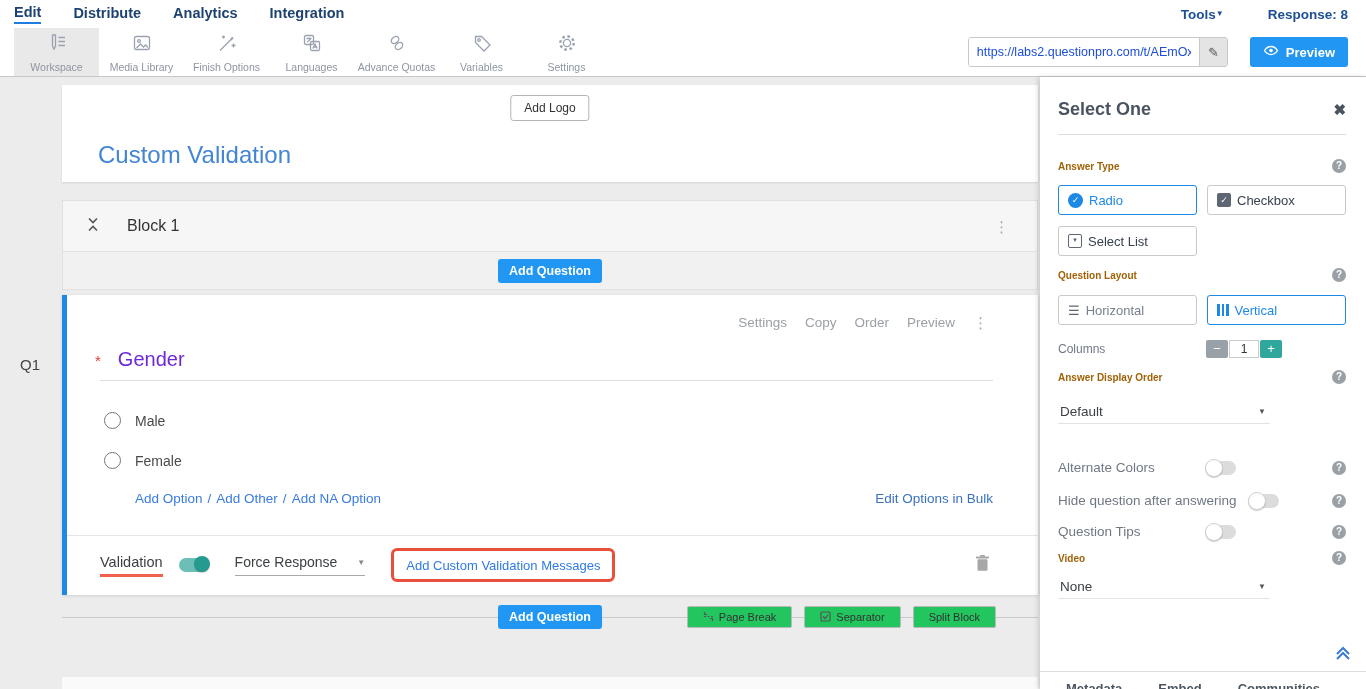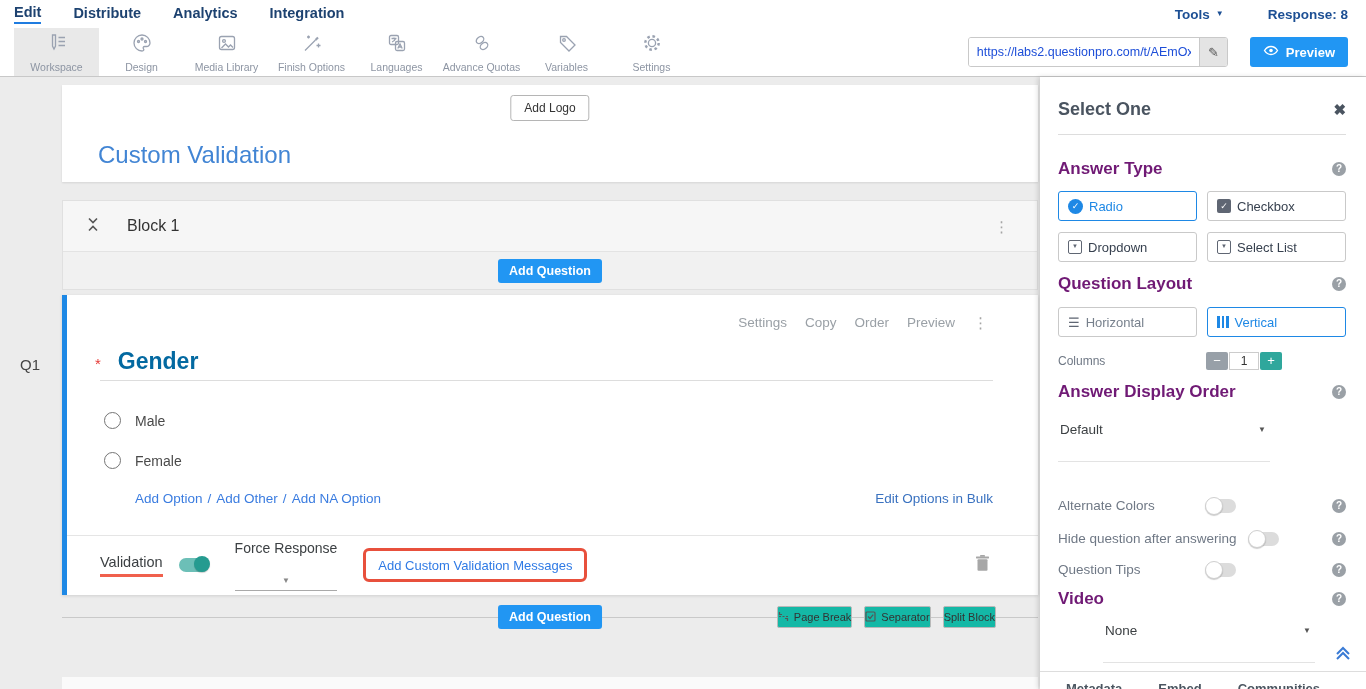--- a/index.html
+++ b/index.html
@@ -3,21 +3,21 @@
 <meta charset="utf-8">
 <style>
   * { margin:0; padding:0; box-sizing:border-box; }
   html,body { width:1366px; height:689px; overflow:hidden; font-family:"Liberation Sans",sans-serif; background:#ececec; }
 
   
   .topnav { position:absolute; top:0; left:0; right:0; height:28px; background:#fff; display:flex; align-items:center; padding:0 18px 0 14px; }
   .nav-item { font-size:14.5px; font-weight:700; color:#1d4270; margin-right:32px; padding-bottom:2px; cursor:pointer; text-decoration:none; }
   .nav-item.active { border-bottom:2px solid #1f7ce0; }
   .topnav-right { margin-left:auto; display:flex; align-items:center; gap:44px; }
-  .tools { display:flex; align-items:center; gap:6px; font-size:13.5px; font-weight:700; color:#1c4f94; cursor:pointer; }
+  .tools { display:flex; align-items:center; gap:0; font-size:13.5px; font-weight:700; color:#1c4f94; cursor:pointer; }
   .caret-sm { font-size:8px; line-height:1; }
   .response { font-size:13.5px; font-weight:700; color:#1c4f94; cursor:pointer; }
 
   
   .toolbar { position:absolute; top:28px; left:0; right:0; height:49px; background:#fff; border-bottom:1px solid #c8c8c8; display:flex; align-items:stretch; padding-left:14px; }
   .tb-item { width:85px; display:flex; flex-direction:column; align-items:center; justify-content:center; gap:3px; cursor:pointer; }
   .tb-item.active { background:#e9e9e9; }
   .tb-label { font-size:10.5px; color:#8d95a3; white-space:nowrap; }
   .tb-item svg { stroke:#9aa2b1; fill:none; stroke-width:1.3; }
   .tb-right { margin-left:auto; display:flex; align-items:center; gap:22px; padding-right:18px; }
@@ -41,89 +41,89 @@
   .block-title { margin-left:28px; font-size:16px; color:#333; }
   .more-dots { margin-left:auto; color:#a5a5a5; font-size:15px; cursor:pointer; line-height:1; }
   .block-addq { height:37px; background:#f1f1f1; display:flex; align-items:center; justify-content:center; }
   .btn-primary { background:#2196f3; color:#fff; border:none; border-radius:3px; font-size:12.5px; font-weight:700; padding:5px 11px; cursor:pointer; font-family:"Liberation Sans",sans-serif; }
 
   .card-question { margin-top:5px; height:300px; background:#fff; border-left:5px solid #1e88e5; box-shadow:0 1px 3px rgba(0,0,0,.12); position:relative; }
   .q-actions { position:absolute; top:20px; right:50px; display:flex; align-items:center; gap:18px; }
   .q-action { font-size:13.5px; color:#9aa0a6; cursor:pointer; }
   .q-title-row { position:absolute; top:53px; left:28px; display:flex; align-items:baseline; gap:17px; }
   .req-mark { color:#e53935; font-size:15px; }
-  .q-title { font-size:23px; font-weight:700; color:#0369a1; }
+  .q-title { font-size:20px; font-weight:400; color:#6d28d9; }
   .q-underline { position:absolute; top:85px; left:33px; right:45px; border-bottom:1px solid #ddd; }
   .opt-row { position:absolute; left:37px; display:flex; align-items:center; gap:14px; }
   .radio-circle { width:17px; height:17px; border:1.5px solid #757575; border-radius:50%; background:#fff; cursor:pointer; }
   .opt-label { font-size:14px; color:#4a4a4a; }
   .opt-links { position:absolute; top:196px; left:68px; display:flex; gap:5px; font-size:13.5px; color:#3a7ce0; }
   .opt-links a { color:#3a7ce0; cursor:pointer; text-decoration:none; }
   .bulk-link { position:absolute; top:196px; right:45px; font-size:13.5px; color:#3a72c0; cursor:pointer; }
   .val-divider { position:absolute; top:240px; left:0; right:0; border-bottom:1px solid #e5e5e5; }
   .val-row { position:absolute; top:241px; height:58px; left:33px; right:48px; display:flex; align-items:center; }
   .val-label { font-size:14.5px; color:#3c4043; border-bottom:3px solid #f0604d; padding-bottom:4px; }
   .toggle { width:30px; height:14px; background:#dcdcdc; border-radius:8px; position:relative; cursor:pointer; flex:none; }
   .toggle::after { content:""; position:absolute; width:16px; height:16px; border-radius:50%; background:#fff; border:1px solid #cfcfcf; top:-2px; left:-1px; box-shadow:0 1px 1px rgba(0,0,0,.2); }
   .toggle.on { background:#6cbfb7; }
   .toggle.on::after { left:auto; right:-1px; background:#259b90; border:none; }
   .val-toggle { margin-left:16px; }
-  .force-select { margin-left:26px; display:flex; align-items:center; gap:20px; font-size:14px; color:#3c4043; border-bottom:1px solid #a9a9a9; padding-bottom:5px; cursor:pointer;flex-direction:column; }
+  .force-select { margin-left:26px; display:flex; align-items:center; gap:20px; font-size:14px; color:#3c4043; border-bottom:1px solid #a9a9a9; padding-bottom:5px; cursor:pointer; }
   .force-caret { font-size:8px; color:#888; }
   .red-box { margin-left:26px; border:3px solid #e8503c; border-radius:6px; padding:5px 12px; background:#fff; }
   .red-box a { font-size:13px; color:#2f7ae5; cursor:pointer; text-decoration:none; }
   .trash { margin-left:auto; cursor:pointer; }
 
   .addq-row { margin-top:10px; height:24px; position:relative; }
   .addq-line { position:absolute; top:12px; left:0; right:0; border-top:1px solid #c9c9c9; }
   .addq-center { position:absolute; left:50%; top:0; transform:translateX(-50%); }
   .mini-btns { position:absolute; right:42px; top:1px; display:flex; gap:12px; }
-  .mini-btn { background:#14b8a6; border:1px solid #b9b9b9; border-radius:2px; font-size:11px; color:#333; padding:0 0; height:22px; display:flex; align-items:center; gap:5px; cursor:pointer; font-family:"Liberation Sans",sans-serif; }
+  .mini-btn { background:#22c55e; border:1px solid #b9b9b9; border-radius:2px; font-size:11px; color:#333; padding:0 15px; height:22px; display:flex; align-items:center; gap:5px; cursor:pointer; font-family:"Liberation Sans",sans-serif; }
   .mini-btn svg { stroke:#555; fill:none; stroke-width:1.2; }
   .content-strip { position:absolute; bottom:0; left:0; width:100%; height:12px; background:#fafafa; }
 
   
   .sidebar { position:absolute; right:0; top:0; width:326px; bottom:0; background:#fff; box-shadow:-2px 0 5px rgba(0,0,0,.15); padding:0 20px 0 18px; overflow:hidden; }
   .sb-title-row { margin-top:22px; display:flex; align-items:center; }
   .sb-title { font-size:18px; font-weight:700; color:#4a5460; }
   .sb-close { margin-left:auto; color:#4a5460; font-size:15px; font-weight:700; cursor:pointer; }
   .sb-divider { margin-top:14px; border-top:1px solid #ddd; }
   .sb-label-row { display:flex; align-items:center; }
-  .sb-label { font-size:17px; font-weight:700; color:#701a75; }
+  .sb-label { font-size:10px; font-weight:700; color:#a16207; }
   .help { margin-left:auto; width:14px; height:14px; border-radius:50%; background:#9aa0a6; color:#fff; font-size:10px; font-weight:700; text-align:center; line-height:14px; cursor:pointer; flex:none; }
   .sb-grid { margin-top:12px; display:grid; grid-template-columns:1fr 1fr; gap:11px 10px; }
   .type-btn { height:30px; border:1px solid #c9c9c9; border-radius:3px; background:#fff; display:flex; align-items:center; gap:6px; padding:0 9px; font-size:13px; color:#37414f; cursor:pointer; font-family:"Liberation Sans",sans-serif; }
   .type-btn.selected { border:1.5px solid #1e88e5; color:#1e88e5; }
   .ic-radio { width:15px; height:15px; border-radius:50%; background:#1e88e5; color:#fff; font-size:9px; text-align:center; line-height:15px; flex:none; }
   .ic-checkbox { width:14px; height:14px; border-radius:2px; background:#5f6673; color:#fff; font-size:9px; text-align:center; line-height:14px; flex:none; }
   .ic-dropbox { width:14px; height:14px; border:1.5px solid #5f6673; border-radius:2px; color:#5f6673; font-size:6px; text-align:center; line-height:11px; flex:none; }
   .ic-hamburger { color:#5f6673; font-size:13px; line-height:1; }
   .ic-vbars { display:flex; gap:2px; }
   .ic-vbars i { width:2.5px; height:12px; background:#1e88e5; display:block; }
   .columns-row { margin-top:15px; display:flex; align-items:center; }
   .columns-label { font-size:12px; color:#6f7885; width:148px; }
   .stepper { display:flex; align-items:center; }
   .step-btn { width:22px; height:18px; border:none; color:#fff; font-size:13px; line-height:18px; text-align:center; border-radius:2px; cursor:pointer; font-family:"Liberation Sans",sans-serif; padding:0; }
   .step-minus { background:#98a0a8; }
   .step-plus { background:#2fa79c; }
   .step-value { width:30px; height:18px; background:#fff; border:1px solid #ccc; font-size:12px; text-align:center; line-height:16px; color:#333; margin:0 1px; }
-  .sb-select { width:212px; display:flex; align-items:center; font-size:13.5px; color:#3c4043; border-bottom:1px solid #e3e3e3; padding:0 4px 24px 2px; cursor:pointer;text-align:right; }
+  .sb-select { width:212px; display:flex; align-items:center; font-size:13.5px; color:#3c4043; border-bottom:1px solid #e3e3e3; padding:0 4px 4px 2px; cursor:pointer;text-align:right; }
   .sb-select .caret-dk { margin-left:auto; font-size:8px; color:#555; }
   .toggle-row { display:flex; align-items:center; }
   .t-label { font-size:13.5px; color:#6f7885; min-width:148px; padding-right:12px; }
   .t-toggle { margin-right:8px; }
   .sb-upchevron { position:absolute; right:14px; bottom:24px; cursor:pointer; }
   .sb-upchevron svg { stroke:#3a7bd5; fill:none; stroke-width:2; }
   .sb-bottom-divider { position:absolute; bottom:17px; left:0; right:0; border-top:1px solid #ddd; }
   .sb-tabs { position:absolute; top:604px; left:26px; display:flex; gap:36px; }
   .sb-tab { font-size:13px; font-weight:700; color:#4a5560; cursor:pointer; white-space:nowrap; }
 
   .mt24 { margin-top:24px; } .mt28 { margin-top:12px; } .mt13 { margin-top:13px; }
   .mt20 { margin-top:20px; } .mt36 { margin-top:36px; } .mt18 { margin-top:18px; }
-  .mt16 { margin-top:16px; } .mt14 { margin-top:14px;margin-left:45px; }
+  .mt16 { margin-top:16px; } .mt14 { margin-top:14px; }
 </style>
 </head>
 <body>
 
 <div class="topnav">
   <a class="nav-item active">Edit</a>
   <a class="nav-item">Distribute</a>
   <a class="nav-item">Analytics</a>
   <a class="nav-item">Integration</a>
   <div class="topnav-right">
@@ -137,31 +137,20 @@
 
 <div class="toolbar">
   <div class="tb-item active">
     <span>
       <svg width="22" height="22" viewBox="0 0 22 22">
           <path d="M6.5 3v11l1.5 3 1.5-3V3z"></path>
           <path d="M12.5 5.5h6.5M12.5 9.5h6.5M12.5 13.5h6.5"></path>
         </svg>
     </span>
     <span class="tb-label">Workspace</span>
-  </div>
-  <div class="tb-item">
-    <span>
-      <svg width="22" height="22" viewBox="0 0 22 22">
-          <path d="M11 3a8 8 0 1 0 0 16c1.8 0 2.2-1.2 1.5-2.2-.8-1.1-.2-2.3 1.2-2.3h1.8A3.5 3.5 0 0 0 19 11c0-4.4-3.6-8-8-8z"></path>
-          <circle cx="7.5" cy="9.5" r="1"></circle>
-          <circle cx="11" cy="7" r="1"></circle>
-          <circle cx="14.5" cy="9.5" r="1"></circle>
-        </svg>
-    </span>
-    <span class="tb-label">Design</span>
   </div>
   <div class="tb-item">
     <span>
       <svg width="22" height="22" viewBox="0 0 22 22">
           <rect x="3.5" y="4.5" width="15" height="13" rx="2"></rect>
           <circle cx="8" cy="9" r="1.4"></circle>
           <path d="M5.5 16l4-4 3 3 2-2 2.5 2.5"></path>
         </svg>
     </span>
     <span class="tb-label">Media Library</span>
@@ -363,24 +352,20 @@
       <button class="type-btn selected">
         <span class="ic-radio">✓</span>
         <span>Radio</span>
       </button>
       <button class="type-btn">
         <span class="ic-checkbox">✓</span>
         <span>Checkbox</span>
       </button>
       <button class="type-btn">
         <span class="ic-dropbox">▼</span>
-        <span>Dropdown</span>
-      </button>
-      <button class="type-btn">
-        <span class="ic-dropbox">▼</span>
         <span>Select List</span>
       </button>
     </div>
 
     <div class="sb-label-row mt28">
       <span class="sb-label">Question Layout</span>
       <span class="help">?</span>
     </div>
     <div class="sb-grid mt13" style="margin-top:13px;">
       <button class="type-btn" style="color:#77808c;">

